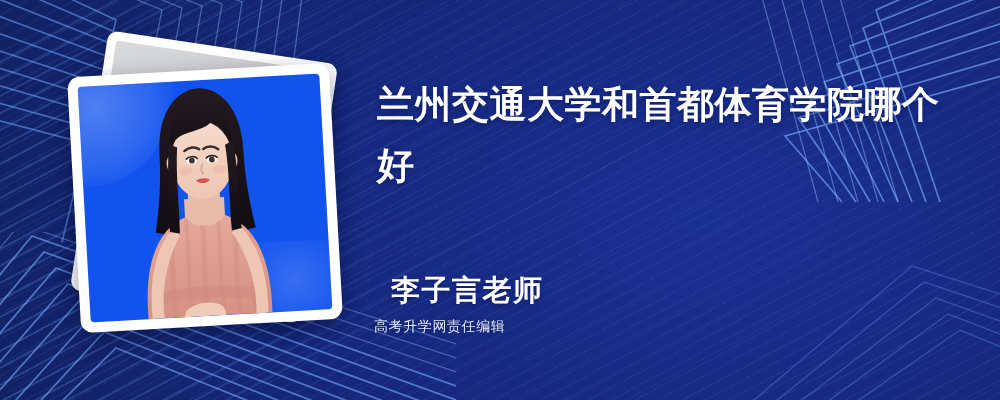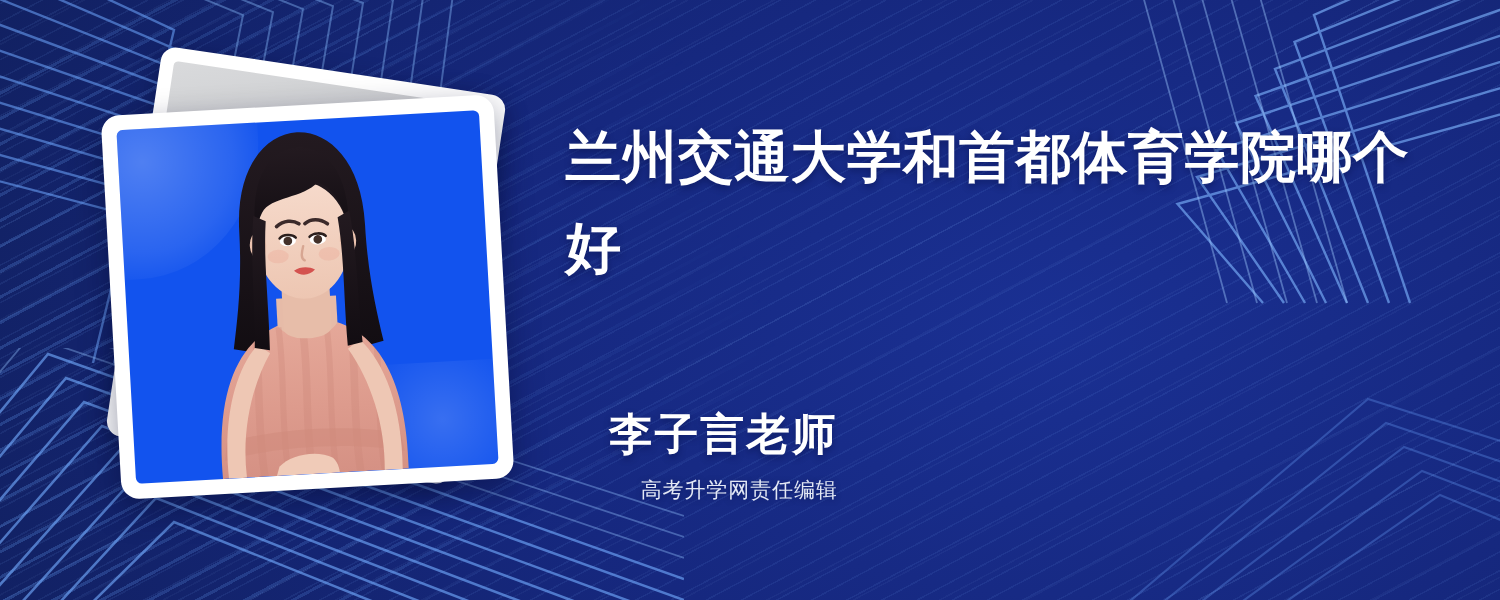--- a/index.html
+++ b/index.html
@@ -185,22 +185,21 @@
     font-size: 37px;
     font-weight: bold;
     line-height: 61px;
     letter-spacing: .5px;
     text-shadow: 0 2px 5px rgba(4,12,60,0.45);
   }
 
   .byline {
     position: absolute;
     top: 272px;
-    left: 29px;
-    text-align: right;
+    left: 14px;
   }
   .author {
     color: #ffffff;
     font-size: 29px;
     font-weight: bold;
     line-height: 36px;
     letter-spacing: 1.5px;
     text-shadow: 0 2px 5px rgba(4,12,60,0.45);
   }
   .editor {

